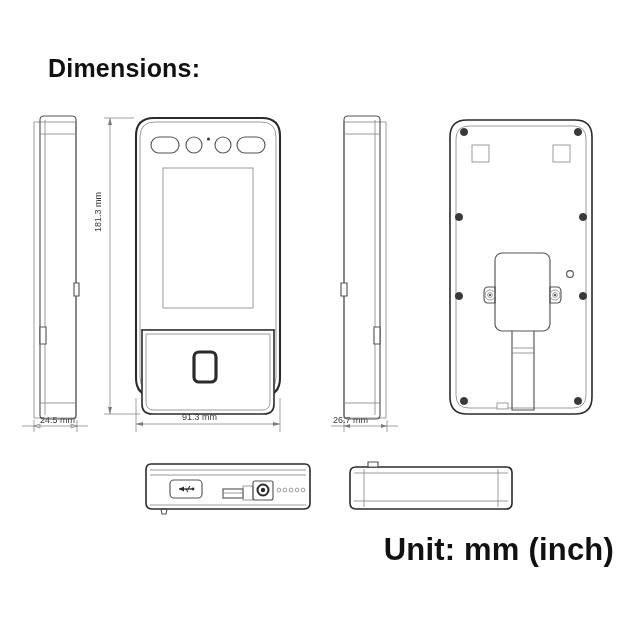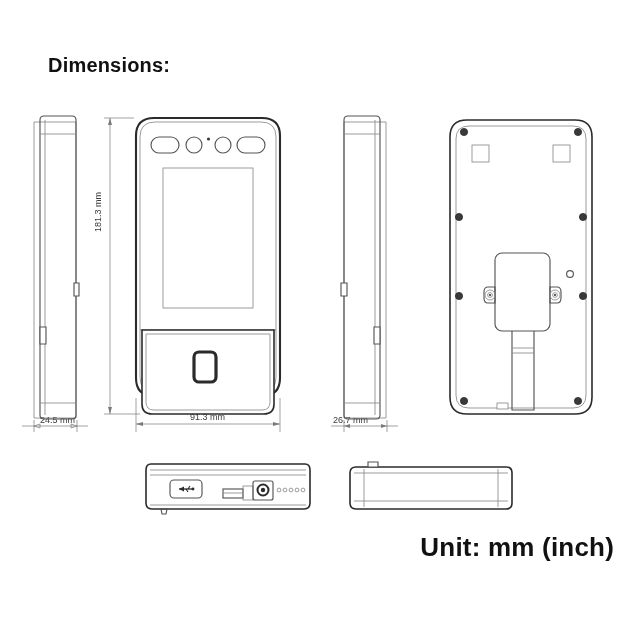--- a/index.html
+++ b/index.html
@@ -18,42 +18,42 @@
     position: absolute;
     left: 0;
     top: 0;
     width: 640px;
     height: 640px;
   }
   .title-text {
     position: absolute;
     left: 48px;
     top: 54px;
-    font-size: 20px;
+    font-size: 25px;
     font-weight: bold;
     color: #111111;
     letter-spacing: 0.2px;
   }
   .unit-text {
     position: absolute;
     right: 26px;
     top: 532px;
-    font-size: 26px;
+    font-size: 31px;
     font-weight: bold;
     color: #111111;
     letter-spacing: 0.2px;
   }
   .dim-label {
     position: absolute;
     font-size: 9px;
     color: #3a3a3a;
     font-family: "Liberation Sans", sans-serif;
     white-space: nowrap;
   }
-  #dim-w-label { left: 190px; top: 412px; }
+  #dim-w-label { left: 182px; top: 412px; }
   #dim-d1-label { left: 40px; top: 415px; }
   #dim-d2-label { left: 333px; top: 415px; }
   #dim-h-label {
     left: 93px;
     top: 232px;
     transform: rotate(-90deg);
     transform-origin: left top;
   }
 </style>
 </head>

